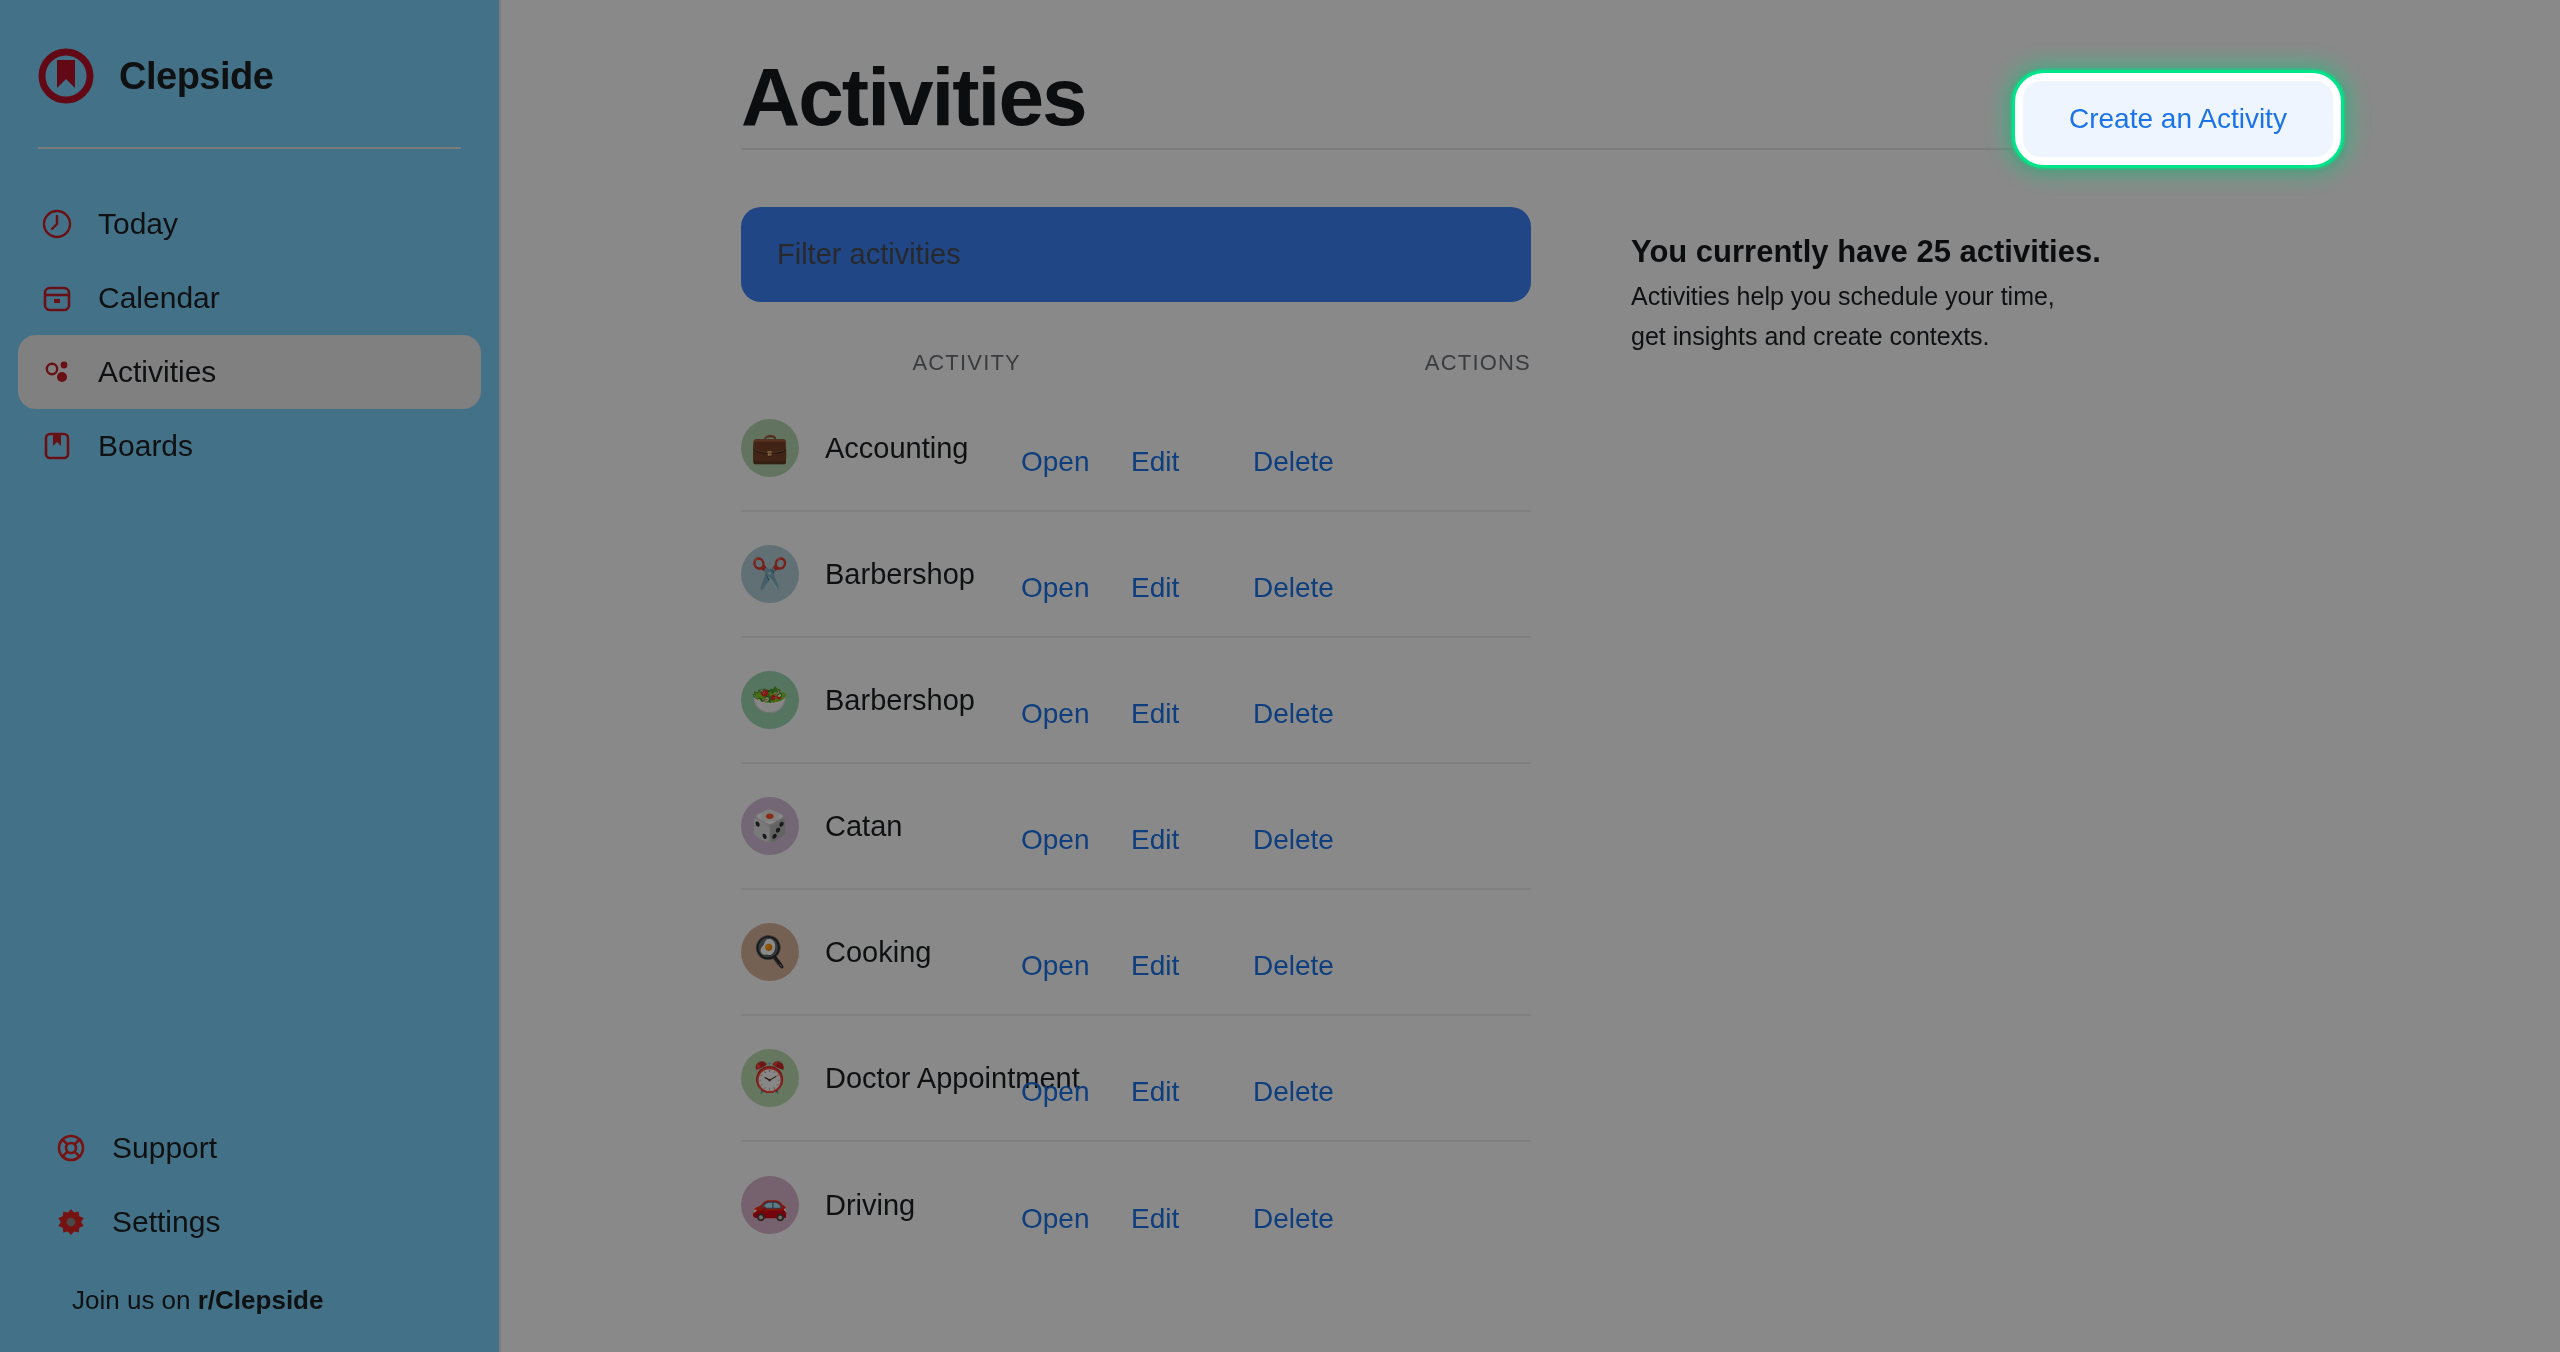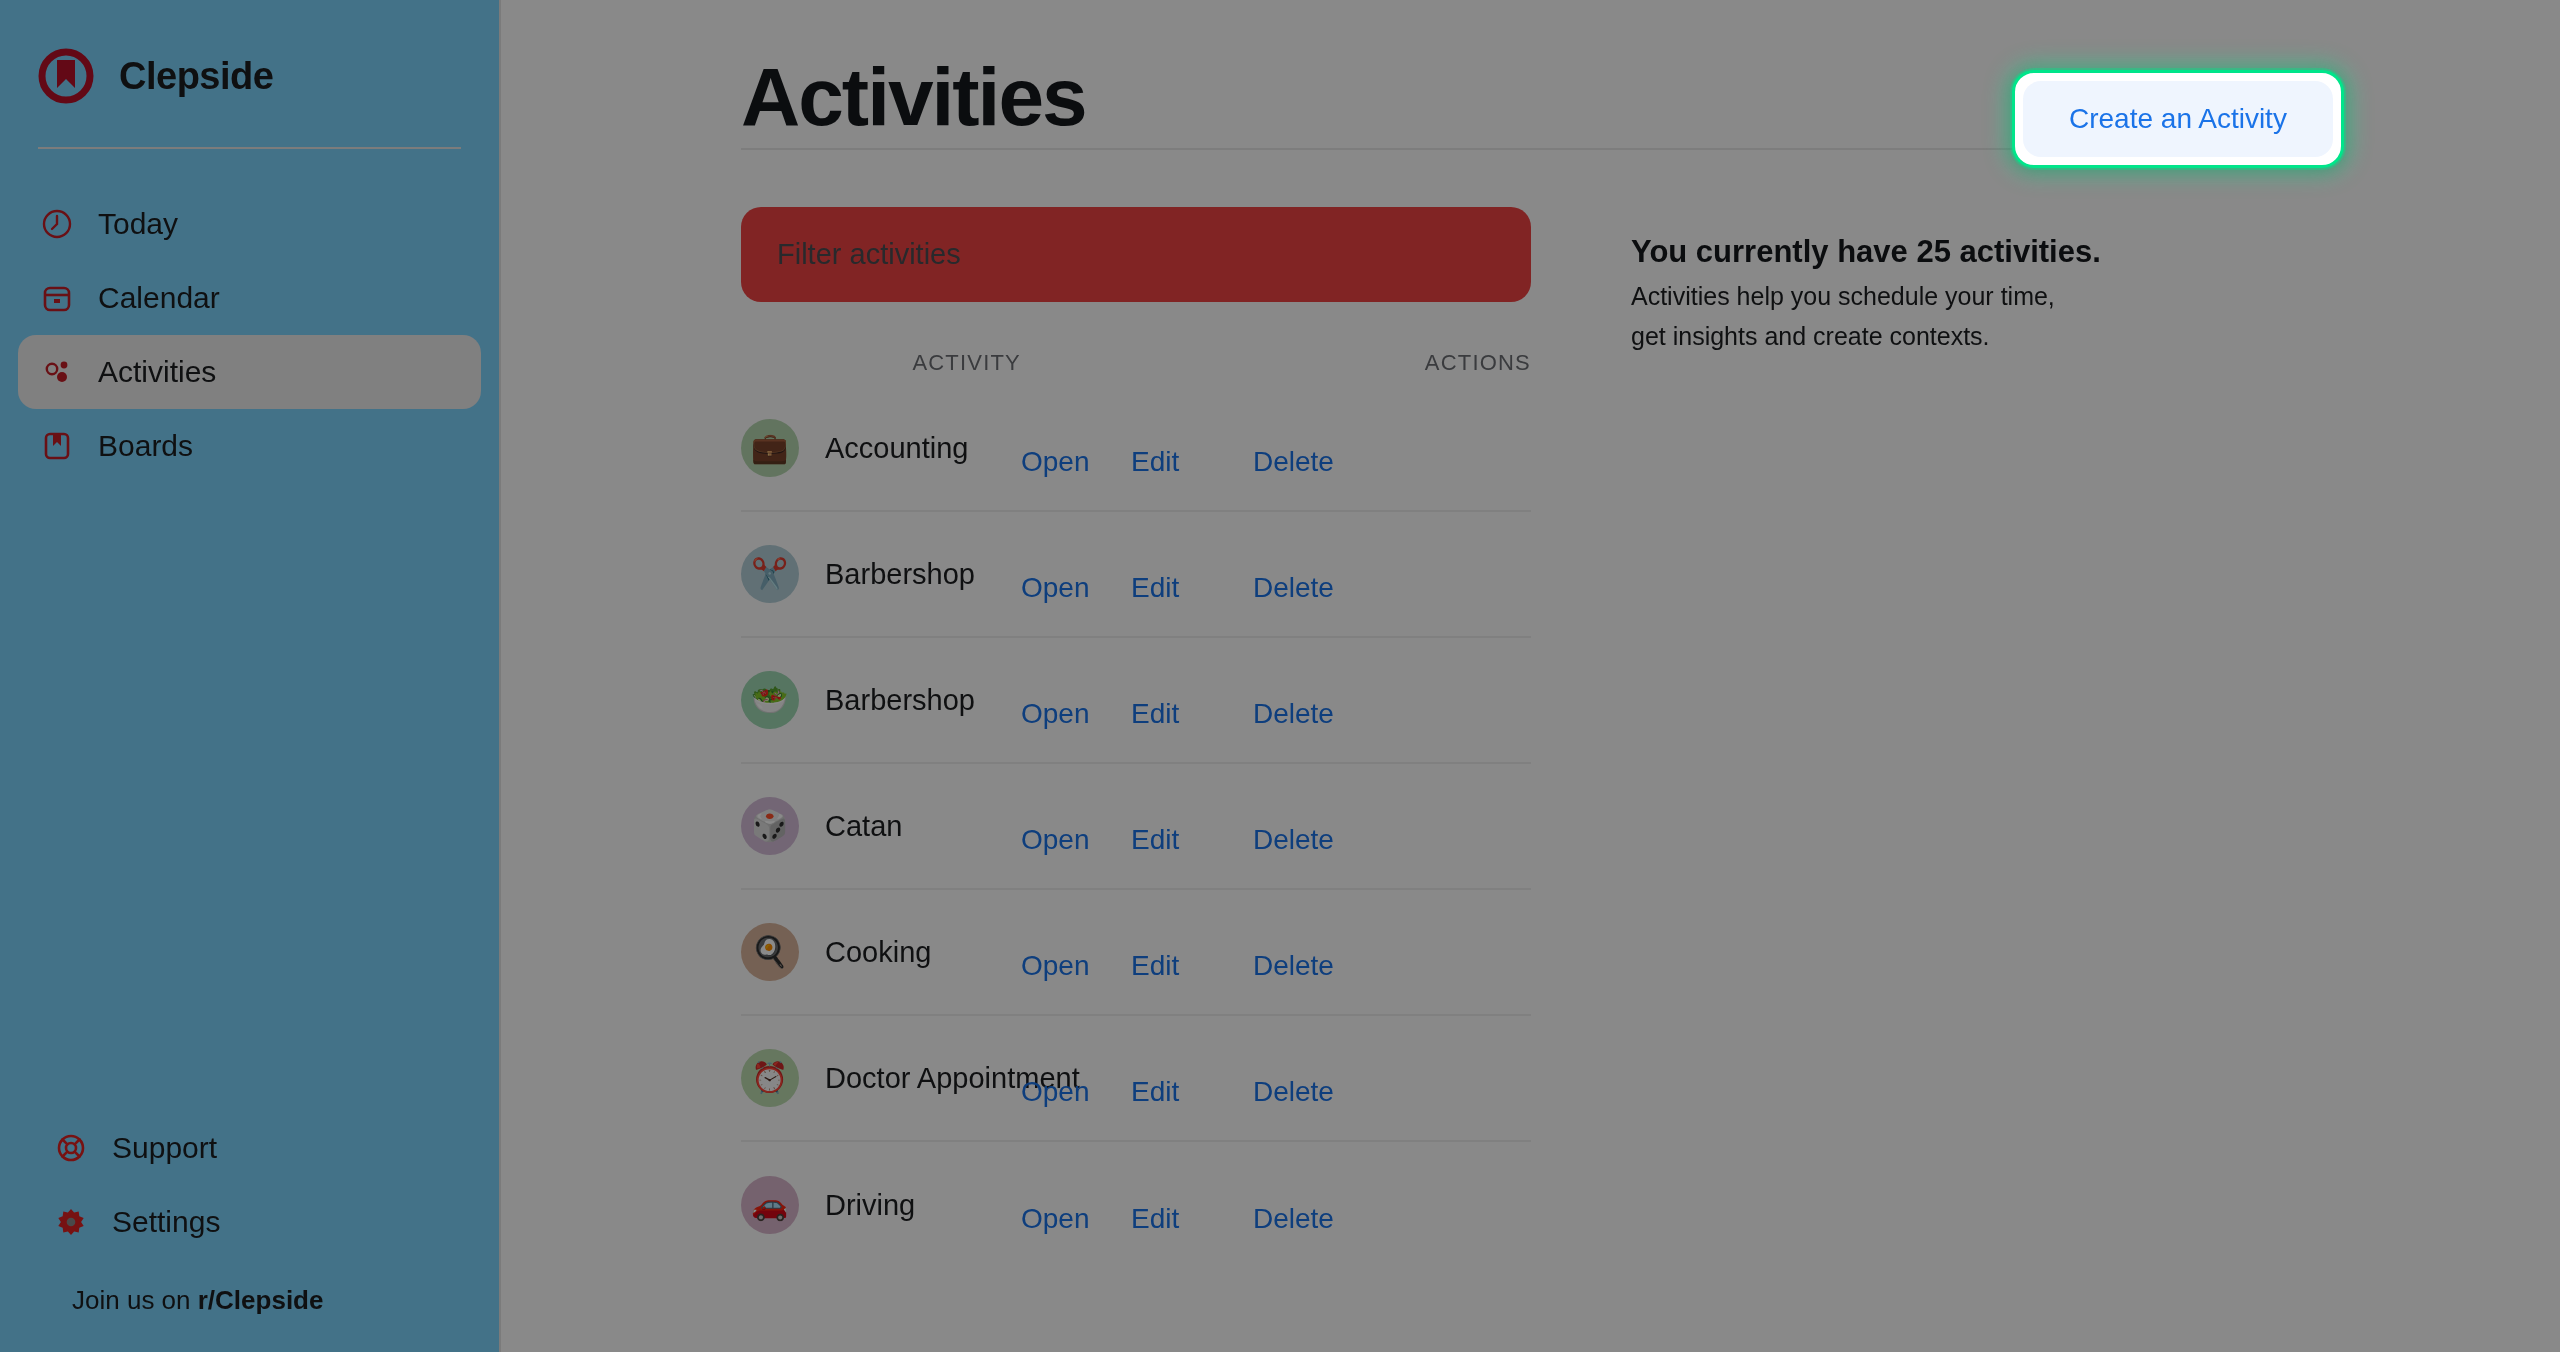--- a/index.html
+++ b/index.html
@@ -127,21 +127,21 @@
   }
 
   
   #create-activity-wrap {
     position: absolute;
     left: 2012px;
     top: 70px;
     z-index: 100;
     padding: 8px;
     background: #ffffff;
-    border-radius: 22px;
+    border-radius: 32px;
     border: 3px solid #00e58a;
     box-shadow: 0 0 0 2px rgba(0,229,138,0.35),
                 0 0 22px 6px rgba(0,229,138,0.45),
                 0 2px 14px rgba(0,0,0,0.18);
   }
   #create-activity-btn {
     display: block;
     background: #eff5fe;
     border: none;
     border-radius: 18px;
@@ -164,21 +164,21 @@
 
   .col-left { width: 790px; flex: 0 0 790px; }
   .col-right { flex: 1; padding-top: 28px; }
 
   
   #filter-input {
     width: 790px;
     height: 95px;
     border: none;
     border-radius: 20px;
-    background: #ef4444;
+    background: #3b82f6;
     font-family: "Liberation Sans", sans-serif;
     font-size: 29px;
     color: #24262a;
     padding: 0 36px;
     outline: none;
   }
   #filter-input::placeholder { color: #4a4d52; }
 
   
   .tbl { width: 790px; margin-top: 48px; }

